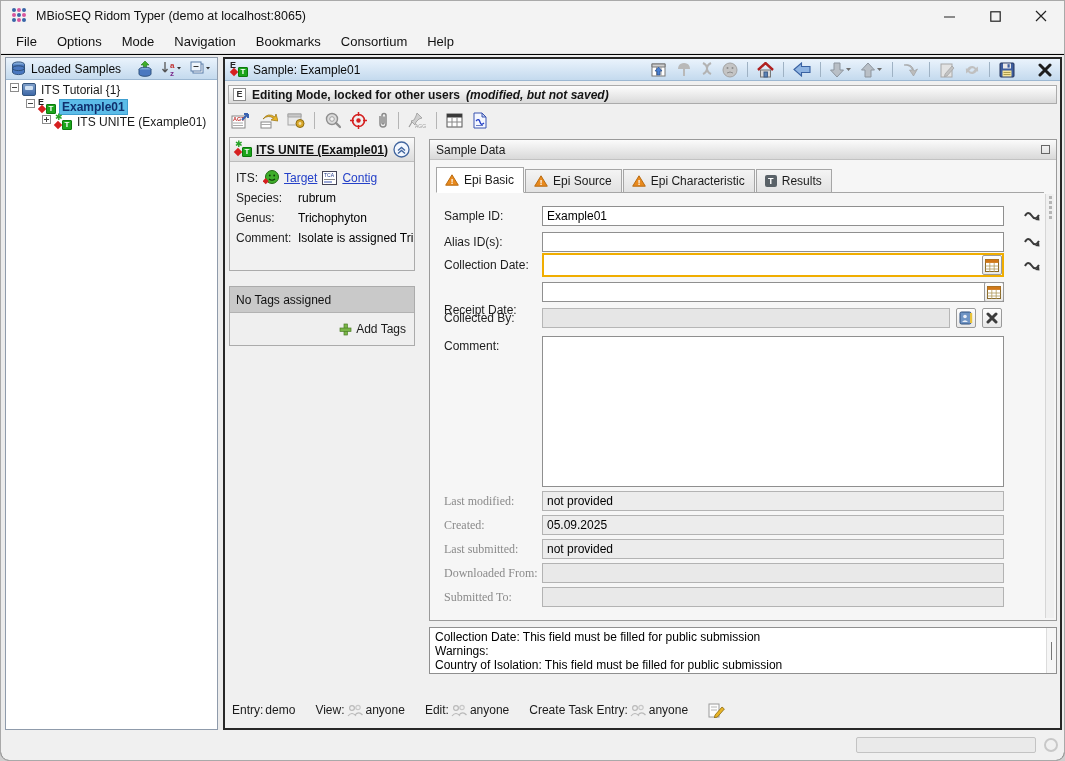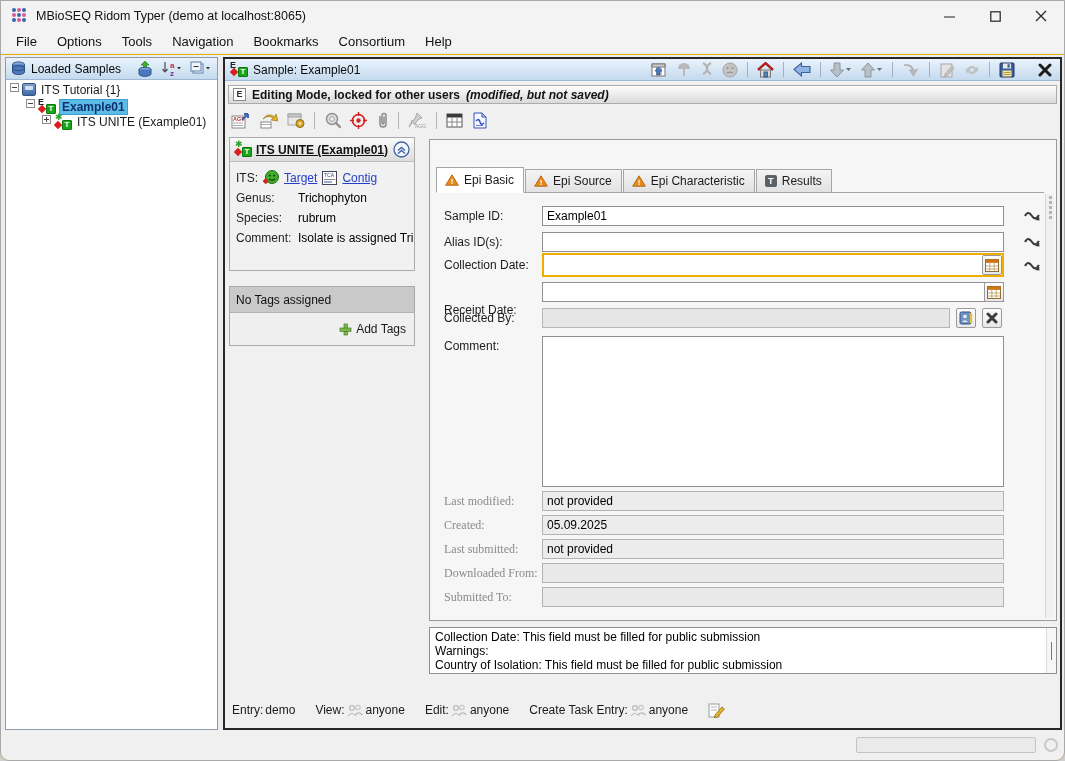--- a/index.html
+++ b/index.html
@@ -1,20 +1,20 @@
 <!DOCTYPE html>
 <html><head>
 <meta charset="utf-8">
 <style>
   * { box-sizing: border-box; margin: 0; padding: 0; }
   html,body { background:#cfcfcf; }
   .win {
     position:relative; width:1065px; height:761px;
     font-family:"Liberation Sans", sans-serif; font-size:12px; color:#1a1a1a;
-    background:#eab308; border:1px solid #a9a9a9; border-radius:0 0 9px 9px;
+    background:#000000; border:1px solid #a9a9a9; border-radius:0 0 9px 9px;
     overflow:hidden;
   }
   
   .titlebar { height:30px; background:#f3f3f3; display:flex; align-items:center; }
   .app-icon { width:16px; height:16px; margin:0 8px 0 11px; display:grid;
     grid-template-columns:repeat(3,5px); grid-template-rows:repeat(3,5px); }
   .app-icon i { width:4px; height:4px; border-radius:50%; }
   .title-text { font-size:12.5px; color:#111; flex:1; }
   .winbtn { width:46px; height:30px; display:flex; align-items:center; justify-content:center; color:#222; }
   .winbtn svg { display:block; }
@@ -145,21 +145,21 @@
     <span class="winbtn">
       <svg width="12" height="12">
           <path d="M1 1 L11 11 M11 1 L1 11" stroke="#222" stroke-width="1.2"></path>
         </svg>
     </span>
   </div>
 
   <div class="menubar">
     <span class="menu-item">File</span>
     <span class="menu-item">Options</span>
-    <span class="menu-item">Tools</span>
+    <span class="menu-item">Mode</span>
     <span class="menu-item">Navigation</span>
     <span class="menu-item">Bookmarks</span>
     <span class="menu-item">Consortium</span>
     <span class="menu-item">Help</span>
   </div>
 
   <div class="main">
 
     <div class="left-panel">
       <div class="hdr-blue">
@@ -430,45 +430,49 @@
           <span class="blue-link">Target</span>
           <svg width="15" height="14">
             <rect x="0.5" y="0.5" width="14" height="13" fill="#fff" stroke="#445"></rect>
             <text x="2" y="6" font-size="5" fill="#223a8a" font-family="Liberation Sans">TCA</text>
             <line x1="2" y1="8.5" x2="13" y2="8.5" stroke="#888"></line>
             <line x1="2" y1="11" x2="10" y2="11" stroke="#3a55b0"></line>
           </svg>
           <span class="blue-link">Contig</span>
         </div>
         <div class="its-row">
+          <span class="l">Species:</span>
+          <span class="v">rubrum</span>
+        </div>
+        <div class="its-row">
           <span class="l">Genus:</span>
           <span class="v">Trichophyton</span>
-        </div>
-        <div class="its-row">
-          <span class="l">Species:</span>
-          <span class="v">rubrum</span>
         </div>
         <div class="its-row">
           <span class="l">Comment:</span>
           <span class="v">Isolate is assigned Tricho</span>
         </div>
       </div>
 
       <div class="tags-panel">
         <div class="tags-hdr">No Tags assigned</div>
         <div class="tags-body">
           <svg width="13" height="13">
             <rect x="5" y="1" width="3.4" height="11" fill="#7ab648" stroke="#4c7d26" stroke-width="0.7"></rect>
             <rect x="1" y="5" width="11" height="3.4" fill="#7ab648" stroke="#4c7d26" stroke-width="0.7"></rect>
           </svg>
           <span>Add Tags</span>
         </div>
       </div>
 
       <div class="sd-panel">
+        <div class="sd-hdr">
+          <span>Sample Data</span>
+          <span class="maxbox"></span>
+        </div>
 
         <div class="sd-tabs">
           <span class="tab active">
             <svg width="14" height="12">
               <path d="M7 0.8 L13.3 11.2 H0.7 Z" fill="#e8891c" stroke="#b86a10"></path>
               <text x="7" y="10" font-size="8" font-weight="bold" fill="#fff" text-anchor="middle" font-family="Liberation Sans">!</text>
             </svg>
             <span>Epi Basic</span>
           </span>
           <span class="tab">

